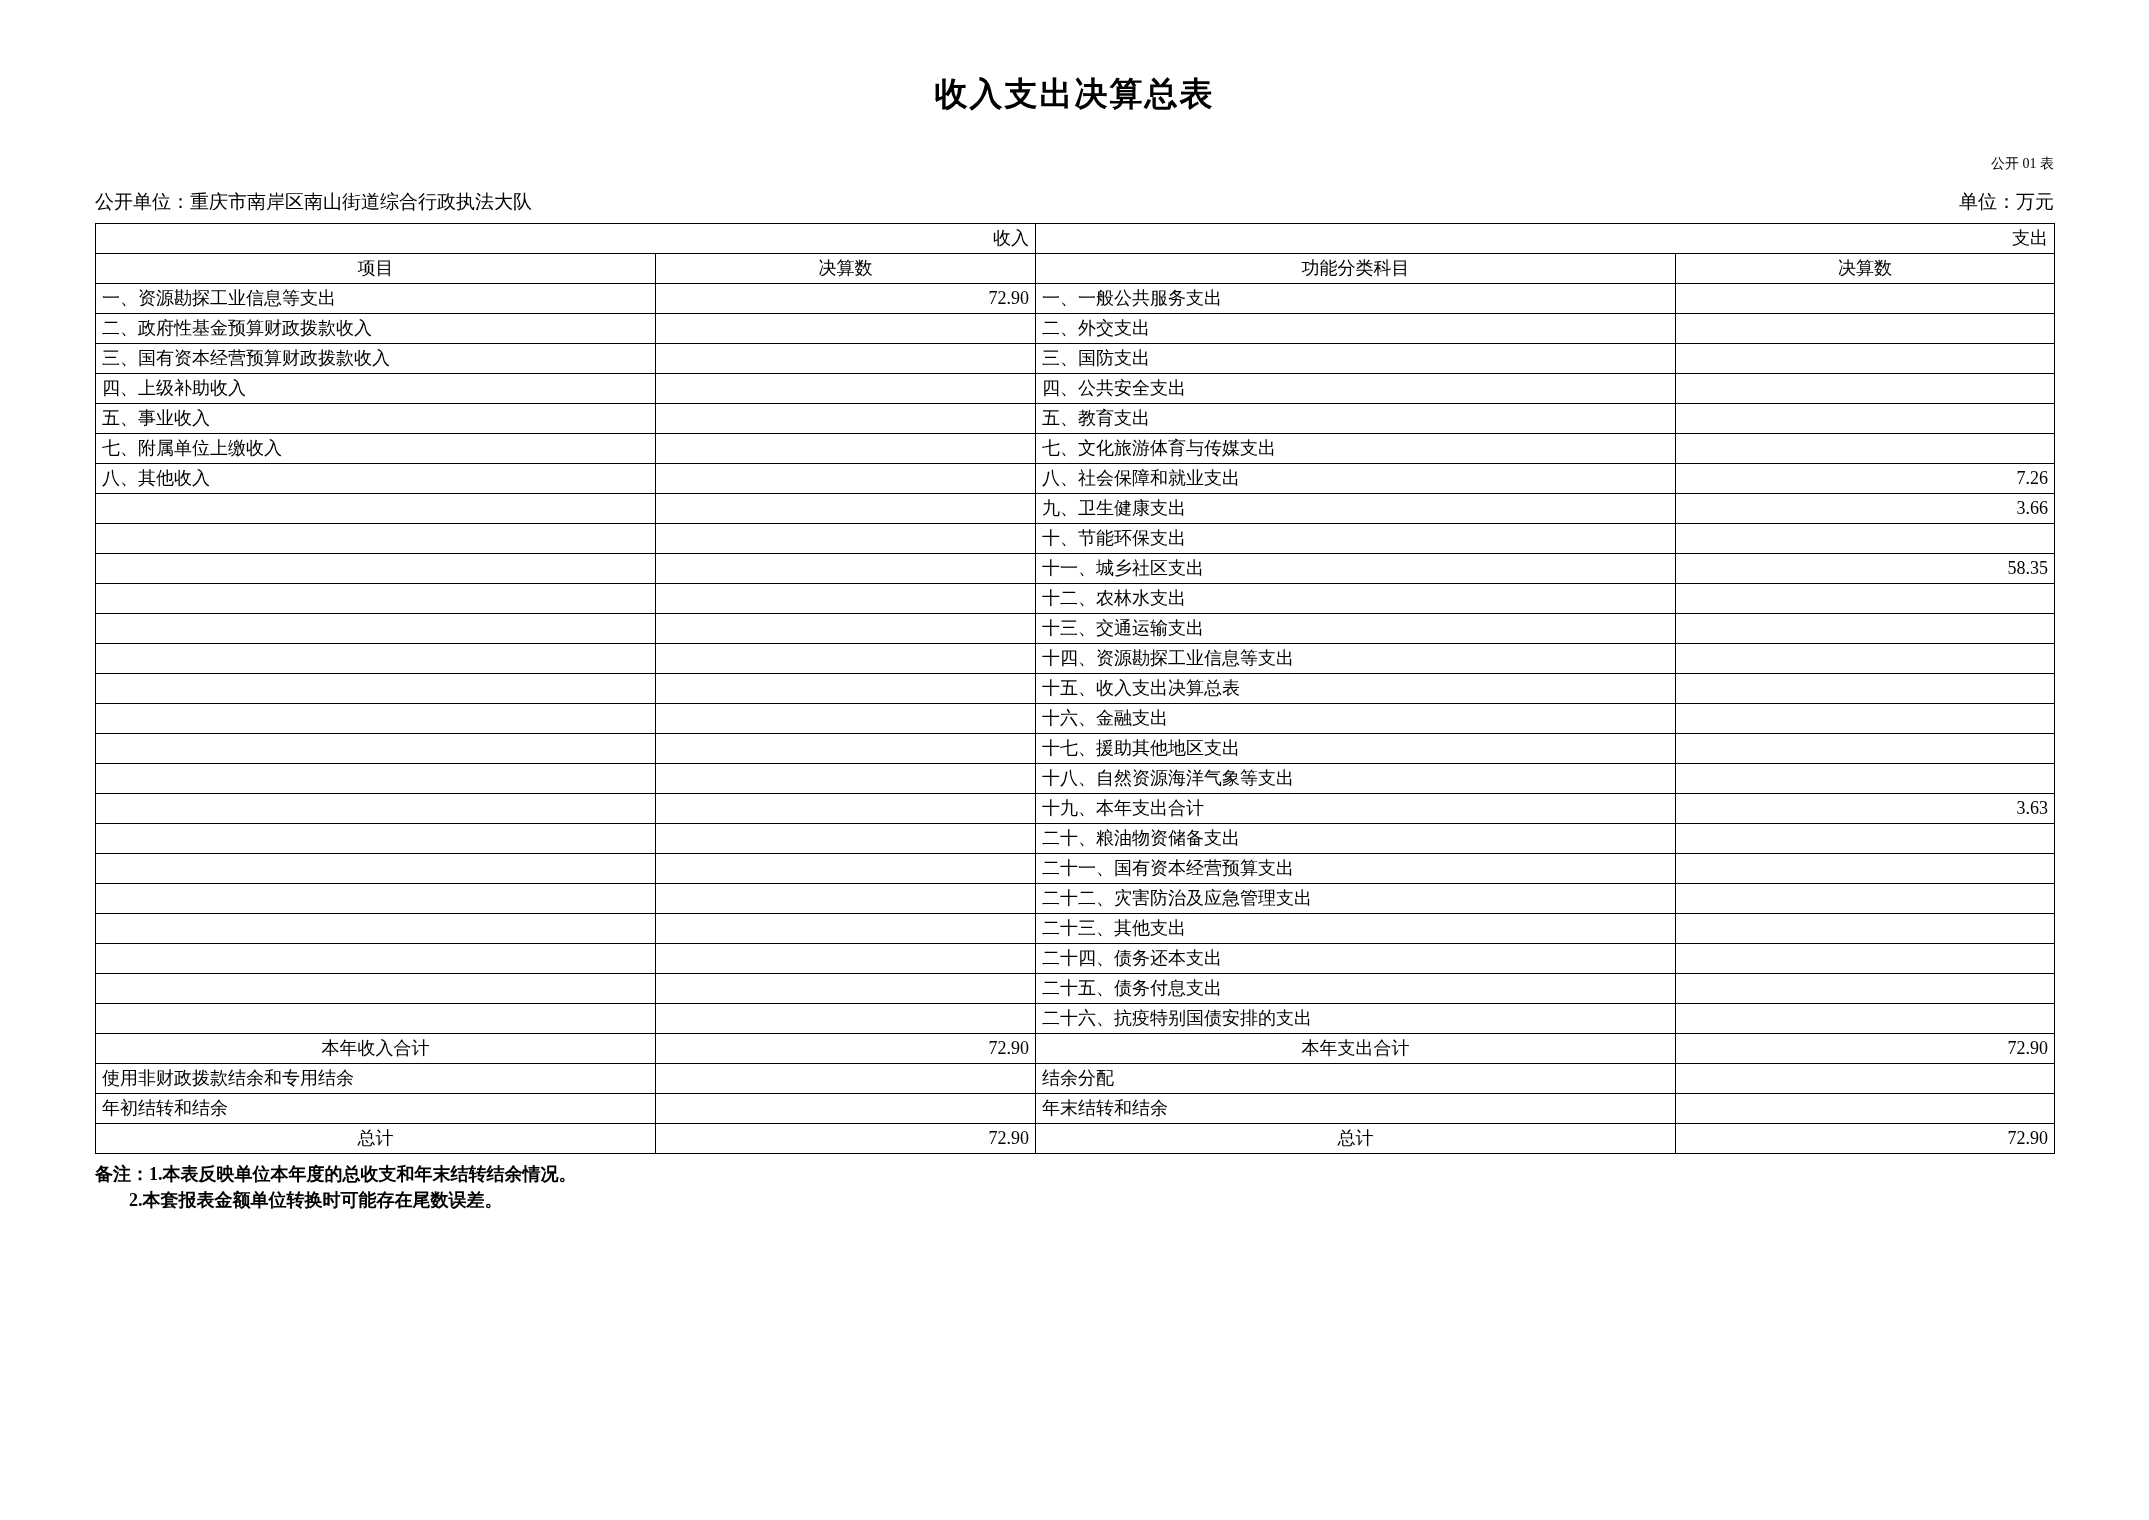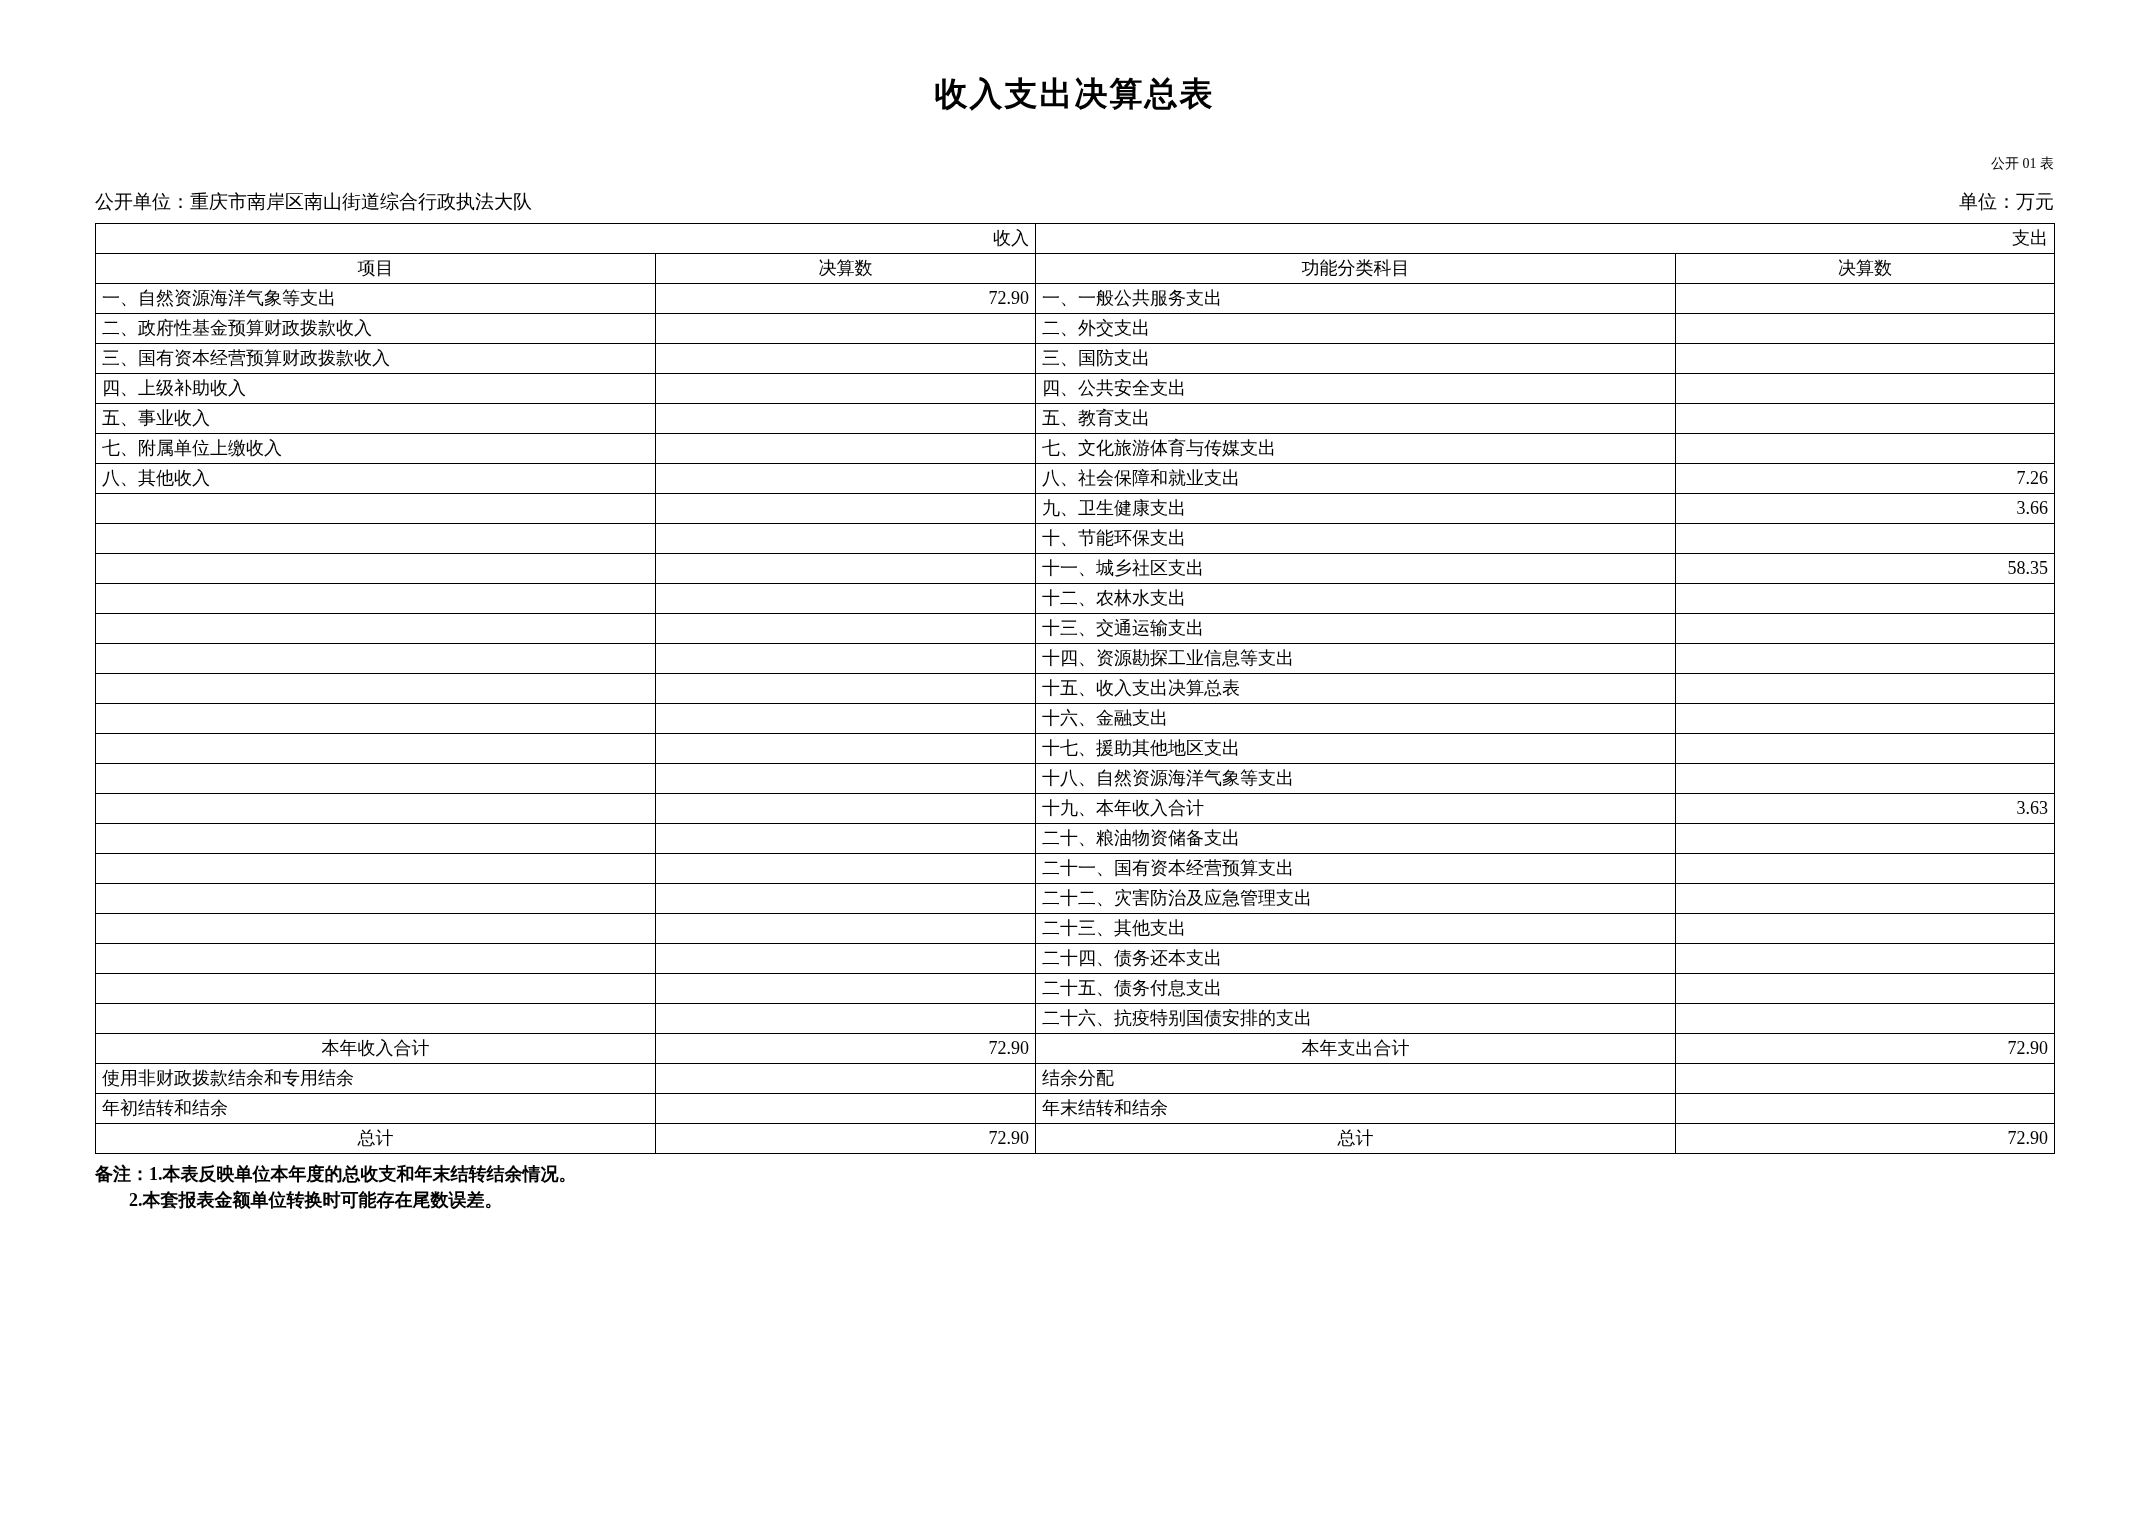--- a/index.html
+++ b/index.html
@@ -125,21 +125,21 @@
       </tr>
       <tr>
         <th class="hdr-col">项目</th>
         <th class="hdr-col">决算数</th>
         <th class="hdr-col">功能分类科目</th>
         <th class="hdr-col">决算数</th>
       </tr>
     </thead>
     <tbody id="tbody">
         <tr>
-          <td class="left">一、自然资源海洋气象等支出</td>
+          <td class="left">一、资源勘探工业信息等支出</td>
           <td class="num">72.90</td>
           <td class="left">一、一般公共服务支出</td>
           <td class="num"></td>
         </tr>
         <tr>
           <td class="left">二、政府性基金预算财政拨款收入</td>
           <td class="num"></td>
           <td class="left">二、外交支出</td>
           <td class="num"></td>
         </tr>
@@ -229,21 +229,21 @@
         </tr>
         <tr>
           <td class="left"></td>
           <td class="num"></td>
           <td class="left">十八、自然资源海洋气象等支出</td>
           <td class="num"></td>
         </tr>
         <tr>
           <td class="left"></td>
           <td class="num"></td>
-          <td class="left">十九、本年收入合计</td>
+          <td class="left">十九、本年支出合计</td>
           <td class="num">3.63</td>
         </tr>
         <tr>
           <td class="left"></td>
           <td class="num"></td>
           <td class="left">二十、粮油物资储备支出</td>
           <td class="num"></td>
         </tr>
         <tr>
           <td class="left"></td>

